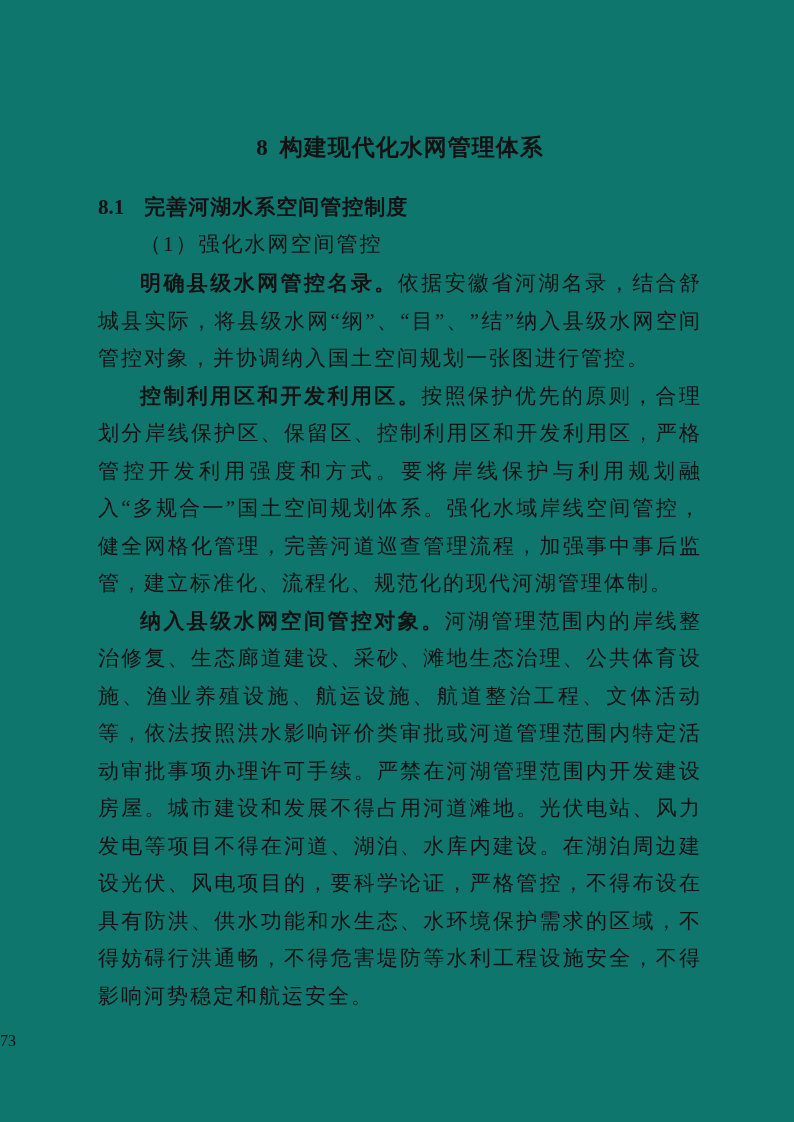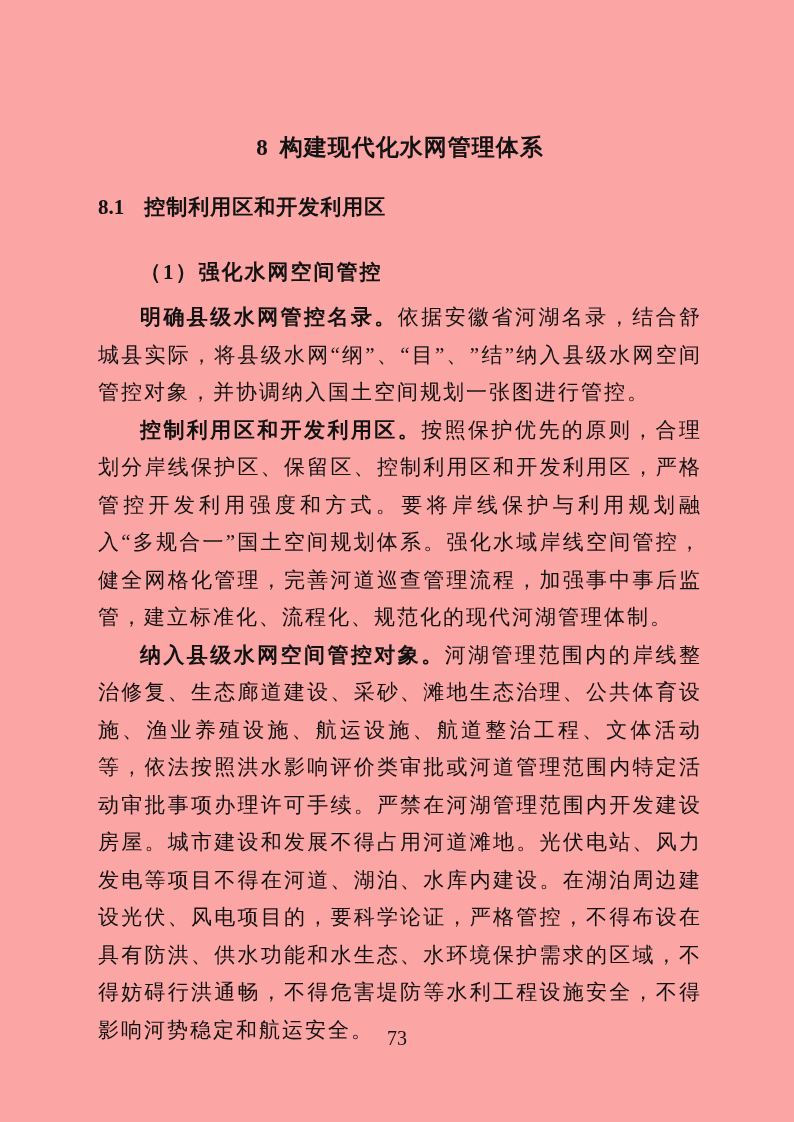--- a/index.html
+++ b/index.html
@@ -5,21 +5,21 @@
   html, body {
     margin: 0;
     padding: 0;
     background: #ffffff;
   }
   .page {
     position: relative;
     width: 794px;
     height: 1122px;
     margin: 0 auto;
-    background: #fca5a5;
+    background: #0f766e;
     box-sizing: border-box;
     padding: 0 92px 0 98px;
     color: #121212;
     font-family: "Liberation Serif", serif;
     overflow: hidden;
   }
   .chapter-title {
     margin: 0;
     padding-top: 133px;
     text-align: center;
@@ -41,65 +41,65 @@
     font-weight: bold;
     font-family: "Liberation Sans", sans-serif;
     letter-spacing: 1px;
   }
   .section-heading .num {
     font-family: "Liberation Serif", serif;
     margin-right: 20px;
     letter-spacing: 0;
   }
   .subsection-heading {
-    margin: 41px 0 0 0;
+    margin: 13px 0 0 0;
     font-size: 21px;
     line-height: 24px;
-    font-weight: bold;
+    font-weight: normal;
     font-family: "Liberation Serif", serif;
     text-indent: 2em;
     letter-spacing: 2px;
   }
   .body-text {
-    margin-top: 15px;
+    margin-top: 9px;
   }
   .body-text p {
     margin: 0;
     font-size: 21px;
     line-height: 37.5px;
     text-align: justify;
     text-indent: 2em;
     letter-spacing: 2px;
     font-family: "Liberation Serif", serif;
   }
   .body-text p .lead {
     font-weight: bold;
   }
   .page-number {
     position: absolute;
     left: 0;
     right: 0;
     bottom: 72px;
-    text-align: center;
-    font-size: 20px;
+    text-align: left;
+    font-size: 16px;
     font-family: "Liberation Serif", serif;
     color: #121212;
   }
 </style>
 </head>
 <body>
 
 <div class="page">
 
   <h1 class="chapter-title">
     <span class="num">8</span><span>构建现代化水网管理体系</span>
   </h1>
 
   <h2 class="section-heading">
-    <span class="num">8.1</span><span>控制利用区和开发利用区</span>
+    <span class="num">8.1</span><span>完善河湖水系空间管控制度</span>
   </h2>
 
   <h3 class="subsection-heading">（1）强化水网空间管控</h3>
 
   <div class="body-text">
     <p><span class="lead">明确县级水网管控名录。</span><span>依据安徽省河湖名录，结合舒城县实际，将县级水网“纲”、“目”、”结”纳入县级水网空间管控对象，并协调纳入国土空间规划一张图进行管控。</span></p>
 
     <p><span class="lead">控制利用区和开发利用区。</span><span>按照保护优先的原则，合理划分岸线保护区、保留区、控制利用区和开发利用区，严格管控开发利用强度和方式。要将岸线保护与利用规划融入“多规合一”国土空间规划体系。强化水域岸线空间管控，健全网格化管理，完善河道巡查管理流程，加强事中事后监管，建立标准化、流程化、规范化的现代河湖管理体制。</span></p>
 
     <p><span class="lead">纳入县级水网空间管控对象。</span><span>河湖管理范围内的岸线整治修复、生态廊道建设、采砂、滩地生态治理、公共体育设施、渔业养殖设施、航运设施、航道整治工程、文体活动等，依法按照洪水影响评价类审批或河道管理范围内特定活动审批事项办理许可手续。严禁在河湖管理范围内开发建设房屋。城市建设和发展不得占用河道滩地。光伏电站、风力发电等项目不得在河道、湖泊、水库内建设。在湖泊周边建设光伏、风电项目的，要科学论证，严格管控，不得布设在具有防洪、供水功能和水生态、水环境保护需求的区域，不得妨碍行洪通畅，不得危害堤防等水利工程设施安全，不得影响河势稳定和航运安全。</span></p>

